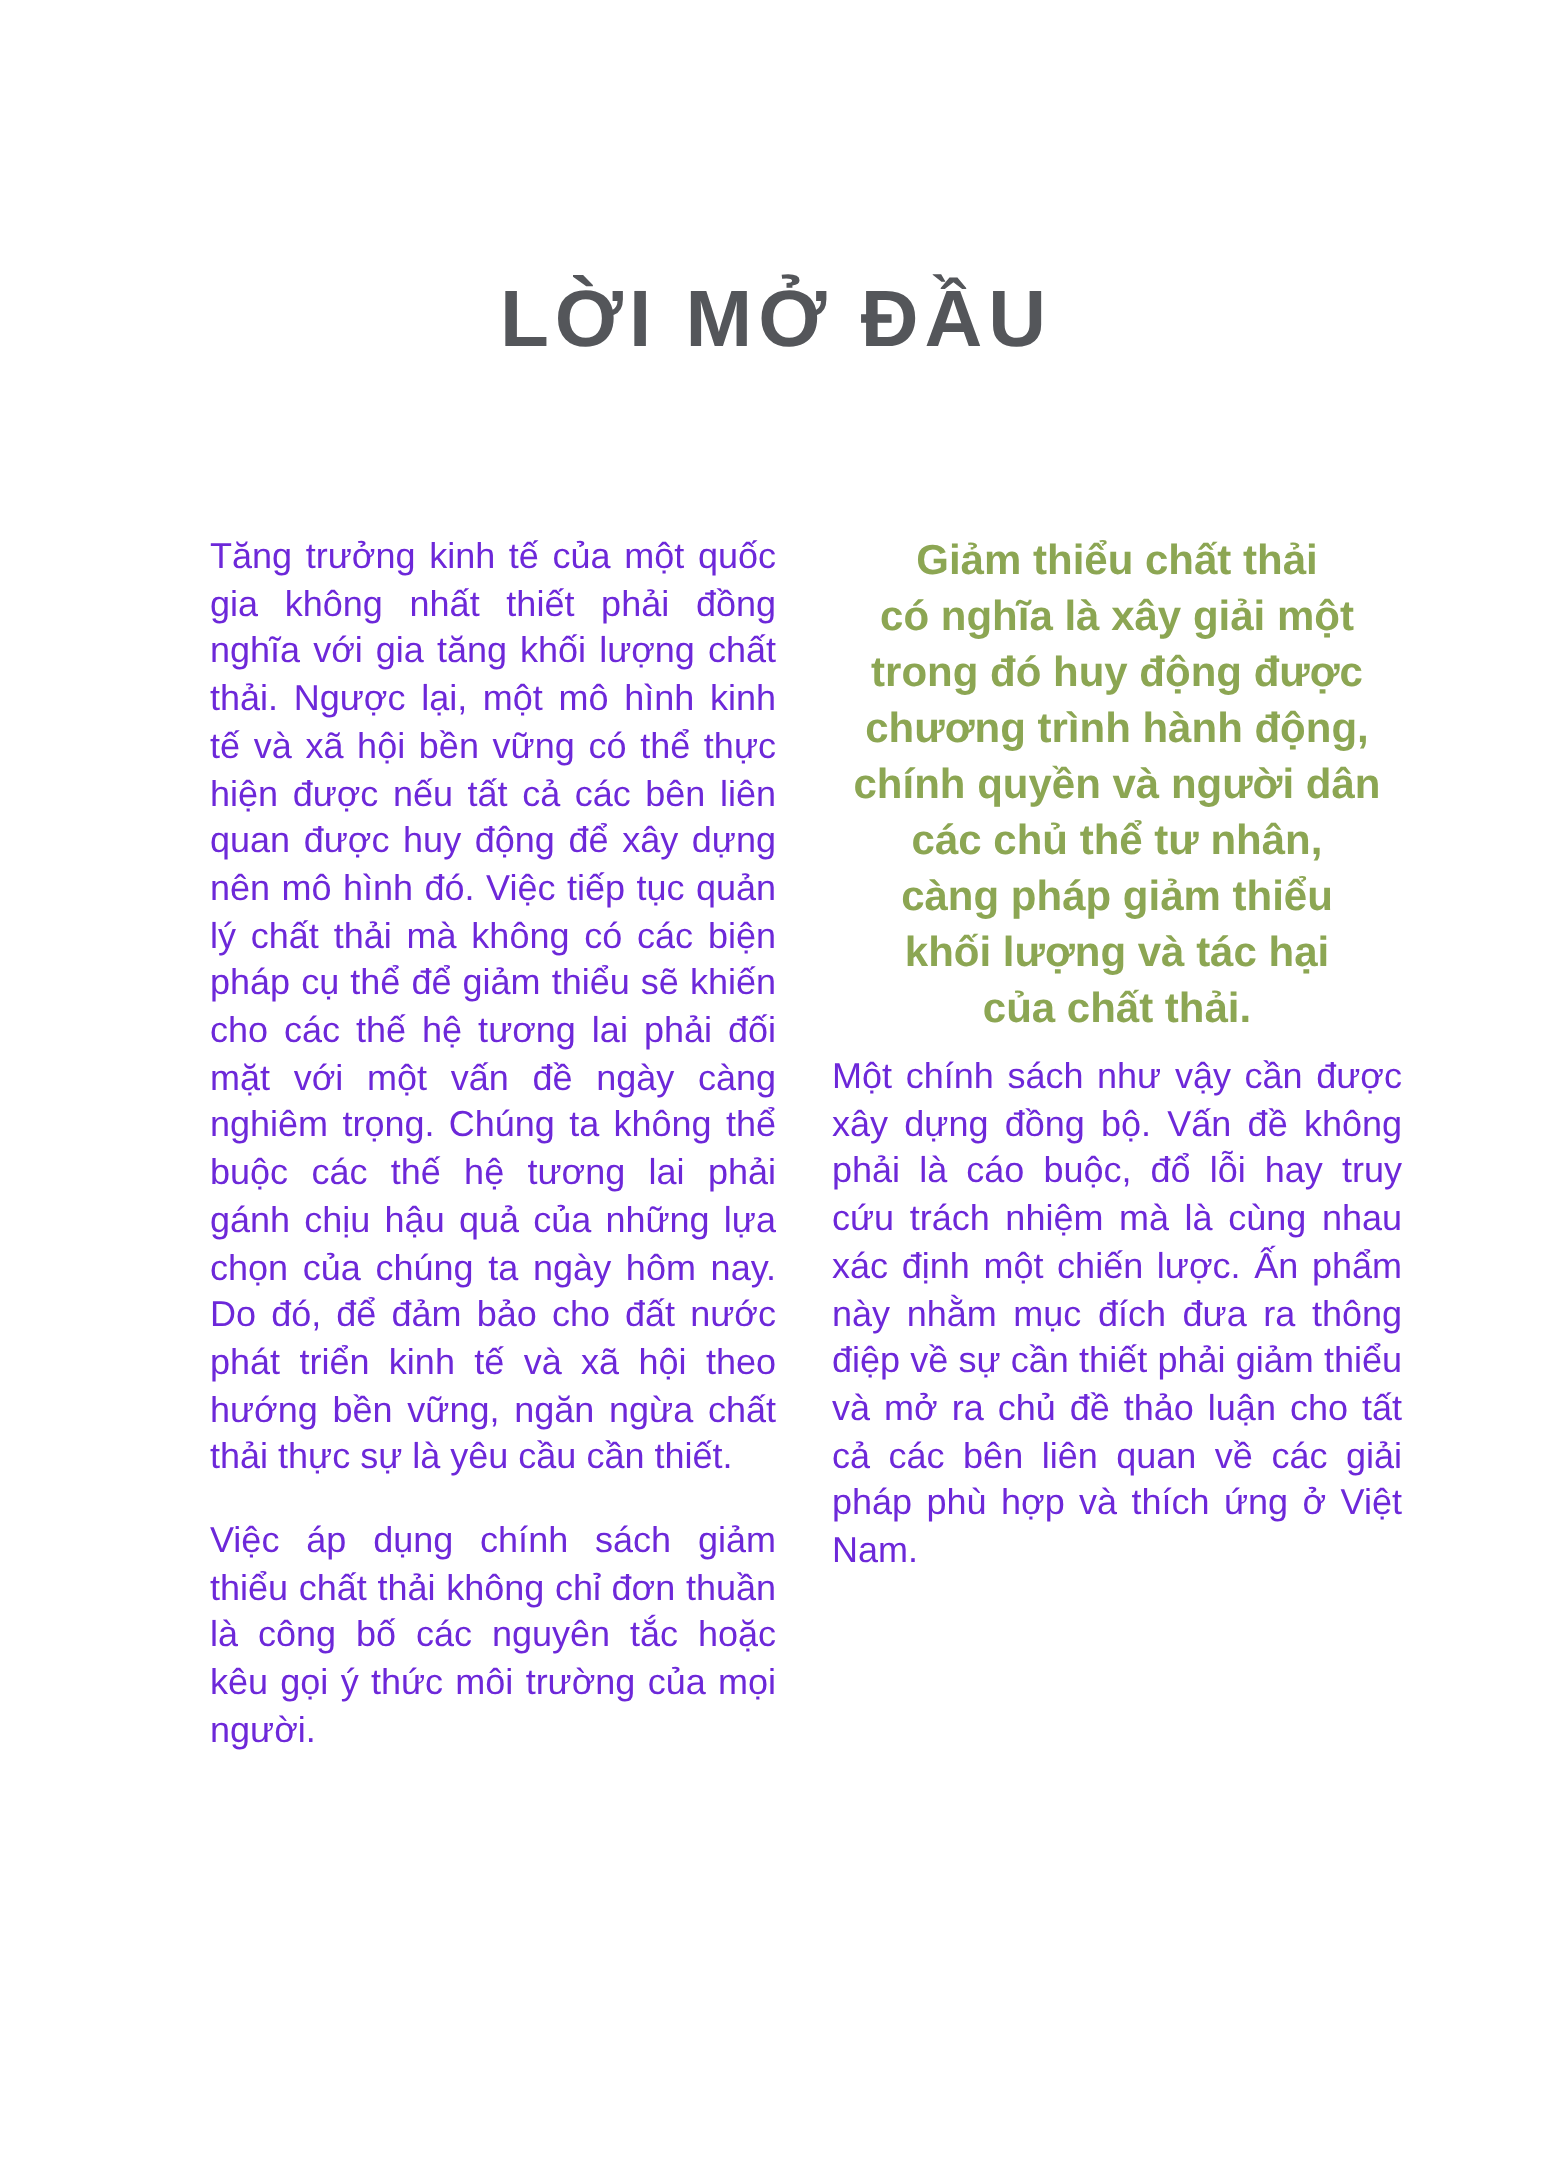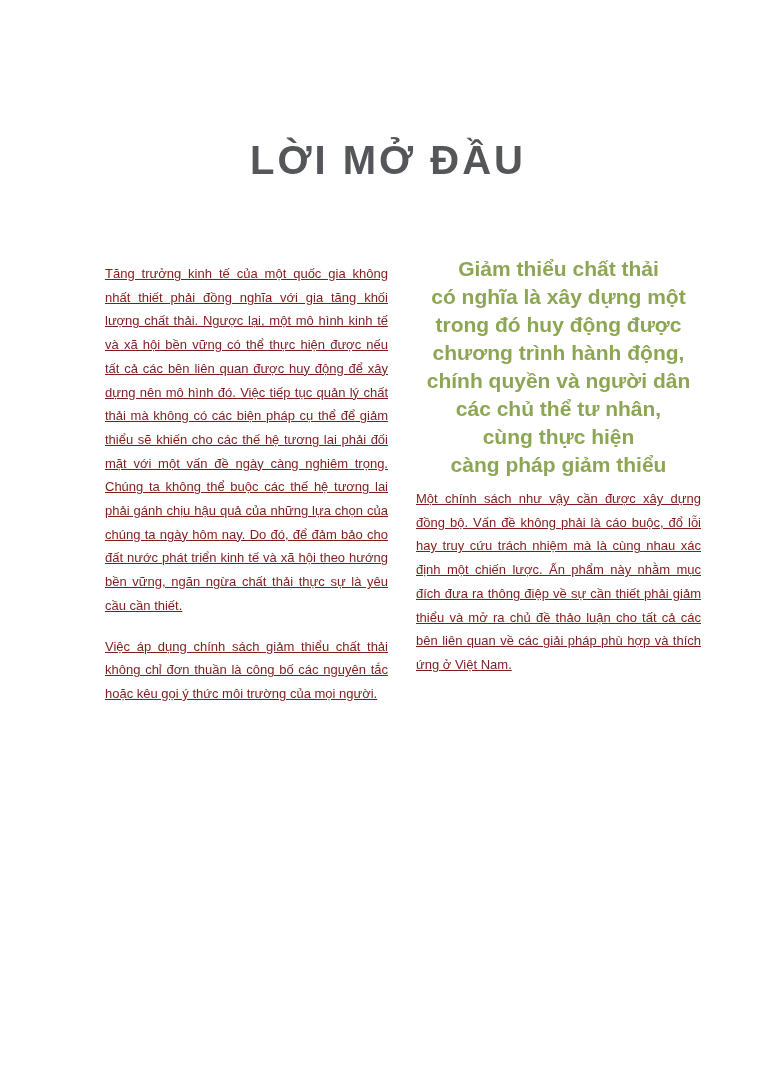--- a/index.html
+++ b/index.html
@@ -33,60 +33,61 @@
     top: 249px;
     left: 105px;
     width: 596px;
     display: flex;
     gap: 28px;
     align-items: flex-start;
   }
   .col-left  { width: 283px; }
   .col-right { width: 285px; }
   .body-text {
-    color: #7f1d1d;
-    font-size: 13px;
+    color: #6d28d9;
+    font-size: 18px;
     line-height: 23.7px;
     text-align: justify;
     text-justify: inter-word;
-    text-decoration: underline;
   }
   .para + .para { margin-top: 17px; }
   .highlight-block {
     padding-top: 6px;
     color: #8CA653;
     font-size: 21px;
     font-weight: 700;
     line-height: 28px;
     text-align: center;
+    margin-top: 12px;
   }
   .col-right .body-text { margin-top: 8px; }
 </style>
 </head>
 <body>
 
 <div class="page">
 
   <h1 class="doc-title">LỜI MỞ ĐẦU</h1>
 
   <div class="columns">
 
     <div class="col-left">
       <p class="body-text para">Tăng trưởng kinh tế của một quốc gia không nhất thiết phải đồng nghĩa với gia tăng khối lượng chất thải. Ngược lại, một mô hình kinh tế và xã hội bền vững có thể thực hiện được nếu tất cả các bên liên quan được huy động để xây dựng nên mô hình đó. Việc tiếp tục quản lý chất thải mà không có các biện pháp cụ thể để giảm thiểu sẽ khiến cho các thế hệ tương lai phải đối mặt với một vấn đề ngày càng nghiêm trọng. Chúng ta không thể buộc các thế hệ tương lai phải gánh chịu hậu quả của những lựa chọn của chúng ta ngày hôm nay. Do đó, để đảm bảo cho đất nước phát triển kinh tế và xã hội theo hướng bền vững, ngăn ngừa chất thải thực sự là yêu cầu cần thiết.</p>
       <p class="body-text para">Việc áp dụng chính sách giảm thiểu chất thải không chỉ đơn thuần là công bố các nguyên tắc hoặc kêu gọi ý thức môi trường của mọi người.</p>
     </div>
 
     <div class="col-right">
       <div class="highlight-block">
         <div>Giảm thiểu chất thải</div>
-        <div>có nghĩa là xây dựng một</div>
+        <div>có nghĩa là xây giải một</div>
         <div>trong đó huy động được</div>
         <div>chương trình hành động,</div>
         <div>chính quyền và người dân</div>
         <div>các chủ thể tư nhân,</div>
-        <div>cùng thực hiện</div>
         <div>càng pháp giảm thiểu</div>
+        <div>khối lượng và tác hại</div>
+        <div>của chất thải.</div>
       </div>
       <p class="body-text">Một chính sách như vậy cần được xây dựng đồng bộ. Vấn đề không phải là cáo buộc, đổ lỗi hay truy cứu trách nhiệm mà là cùng nhau xác định một chiến lược. Ấn phẩm này nhằm mục đích đưa ra thông điệp về sự cần thiết phải giảm thiểu và mở ra chủ đề thảo luận cho tất cả các bên liên quan về các giải pháp phù hợp và thích ứng ở Việt Nam.</p>
     </div>
 
   </div>
 </div>
 
 </body></html>

